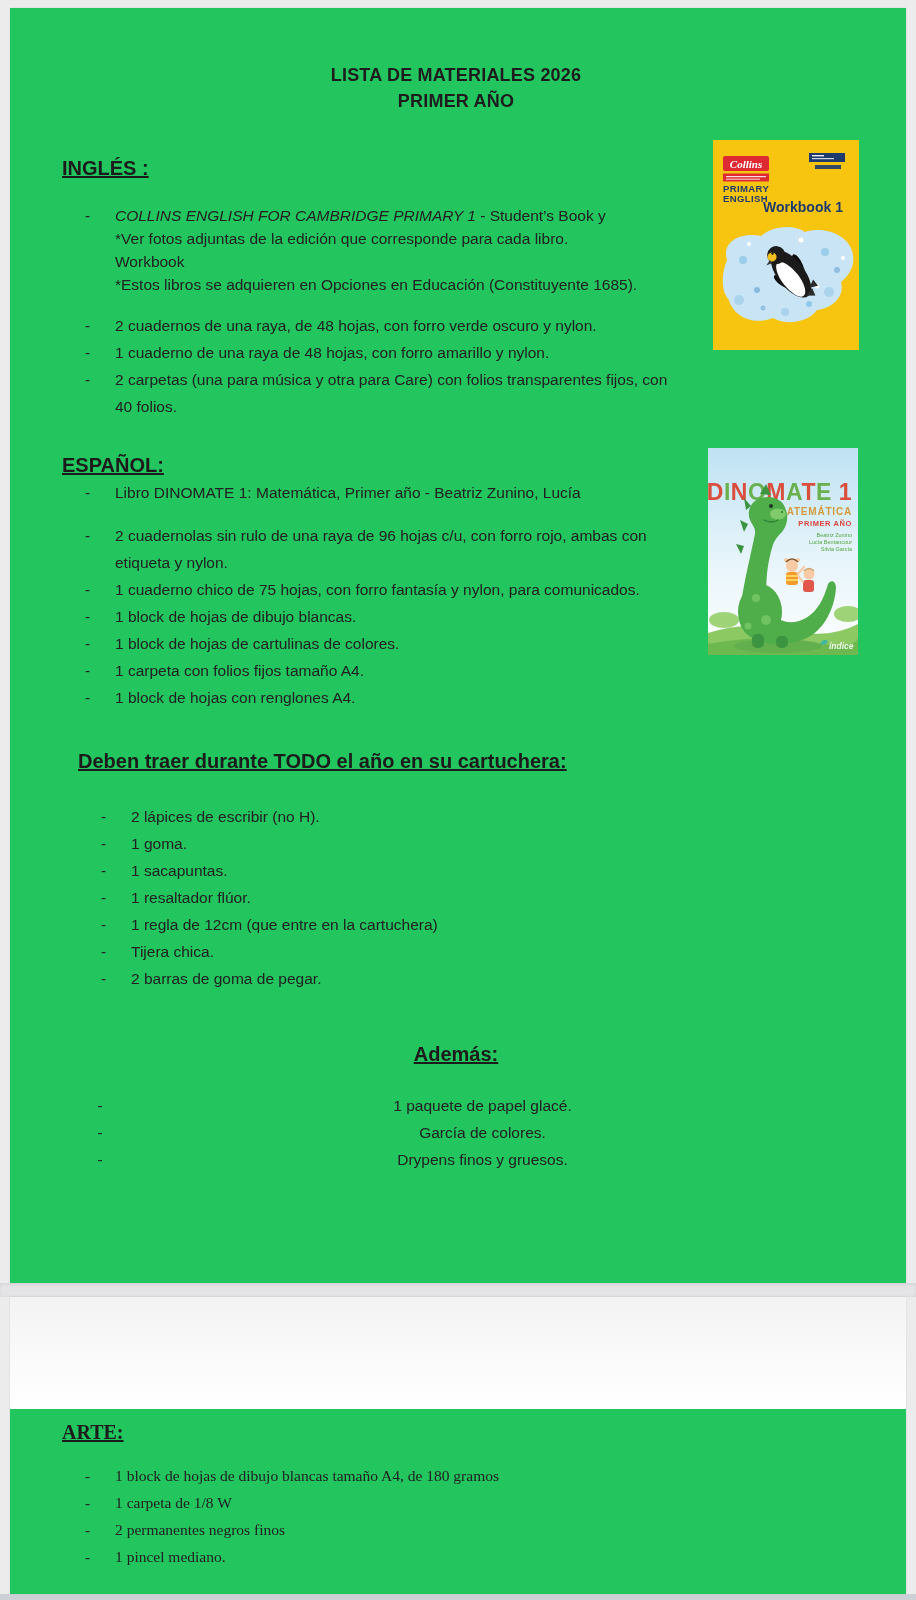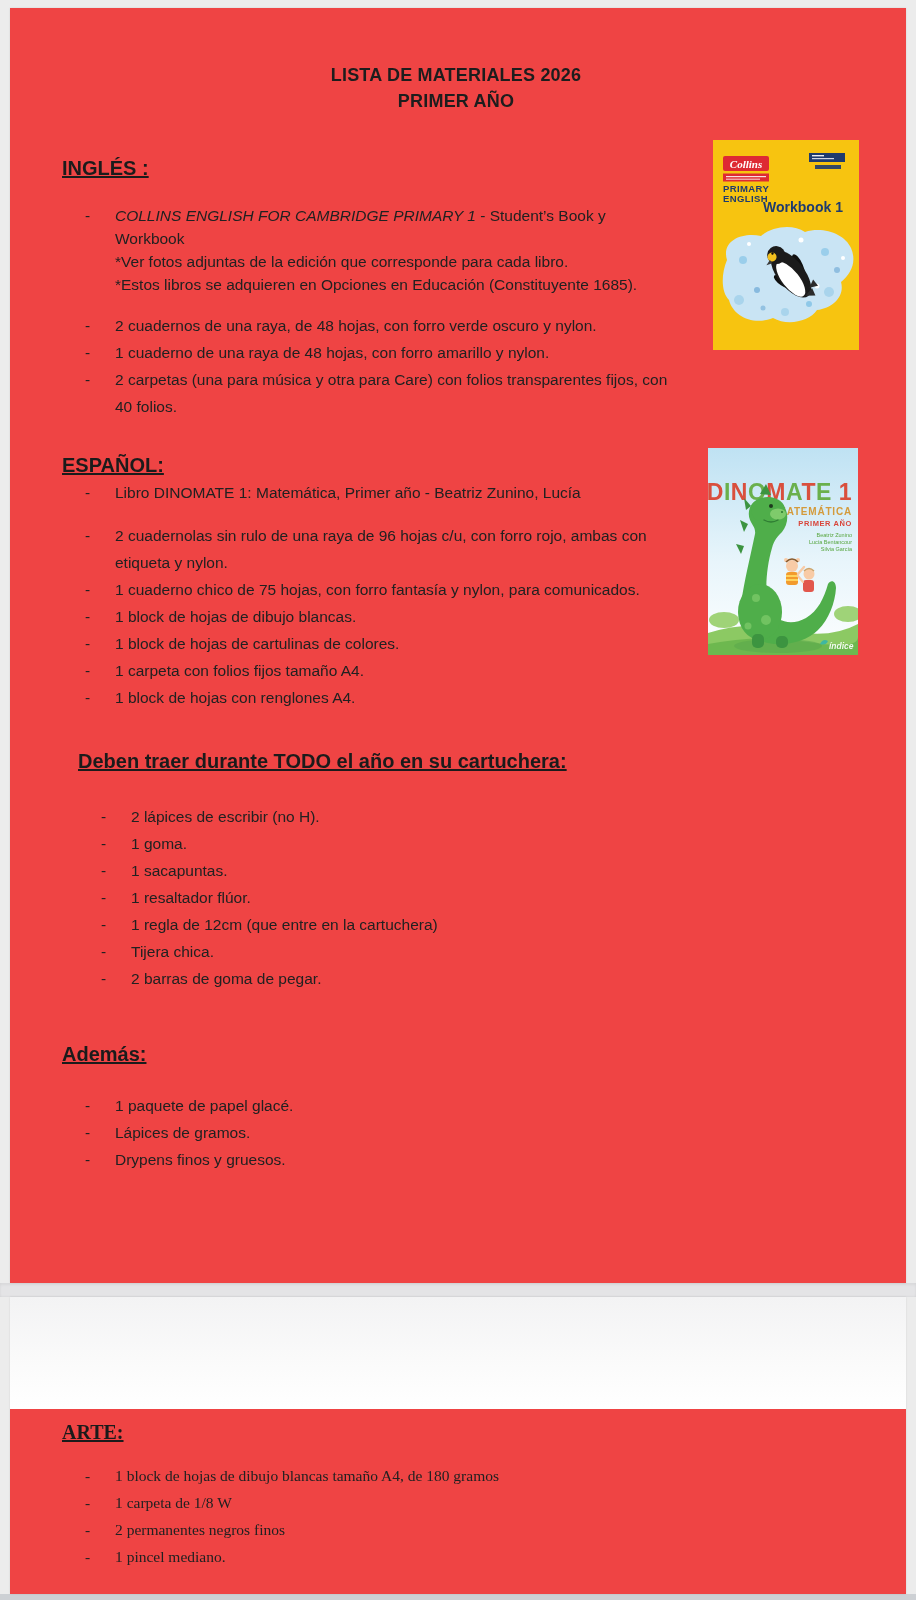--- a/index.html
+++ b/index.html
@@ -4,21 +4,21 @@
 <style>
   html,body{margin:0;padding:0;}
   body{
     width:916px;
     background:#ececec;
     font-family:"Liberation Sans","DejaVu Sans",sans-serif;
     color:#222;
   }
   .viewport{width:916px;overflow:hidden;}
   .page{
-    background:#ef4444;
+    background:#22c55e;
     margin:0 10px;
     width:896px;
     box-sizing:border-box;
     position:relative;
     box-shadow:0 0 2px rgba(0,0,0,0.10);
   }
   .page1{
     margin-top:8px;
     height:1275px;
     padding:54px 56px 0 52px;
@@ -72,21 +72,21 @@
   .item.tight{line-height:23px;}
   .item.space-before{margin-top:16px;}
   .it{font-style:italic;}
   
   .page1 .section:nth-child(1){margin-top:44px;}
   .page1 .section:nth-child(1) .items{margin-top:26px;}
   .page1 .section:nth-child(2){margin-top:35px;}
   .page1 .section:nth-child(2) .items{margin-top:4px;}
   .page1 .section:nth-child(3){margin-top:40px;margin-left:16px;}
   .page1 .section:nth-child(3) .items{margin-top:32px;}
-  .page1 .section:nth-child(4){margin-top:52px;}
+  .page1 .section:nth-child(4){margin-top:52px;text-align:center;}
   .page1 .section:nth-child(4) .items{margin-top:28px;}
   
   .page2 .section:nth-child(1){margin-top:13px;font-family:Liberation Serif, serif;}
   .page2 .section:nth-child(1) .items{margin-top:20px;}
   
   .cover{position:absolute;text-align:right;}
   .cover-collins{left:703px;top:132px;}
   .cover-dinomate{left:698px;top:440px;}
   svg text{font-family:"Liberation Sans","DejaVu Sans",sans-serif;}
   svg text.serifb{font-family:"Liberation Serif","DejaVu Serif",serif;}
@@ -103,22 +103,22 @@
     </div>
 
     <div>
         <section class="section">
           <div class="heading">INGLÉS :</div>
           <div class="items">
             <div class="item tight">
               <span class="marker">-</span>
               <div class="lines">
                 <div class="line"><span class="it">COLLINS ENGLISH FOR CAMBRIDGE PRIMARY 1</span><span> - Student’s Book y</span></div>
+                <div class="line"><span>*Ver fotos adjuntas de la edición que corresponde para cada libro.</span></div>
                 <div class="line"><span>Workbook</span></div>
-                <div class="line"><span>*Ver fotos adjuntas de la edición que corresponde para cada libro.</span></div>
                 <div class="line"><span>*Estos libros se adquieren en Opciones en Educación (Constituyente 1685).</span></div>
               </div>
             </div>
             <div class="item space-before">
               <span class="marker">-</span>
               <div class="lines">
                 <div class="line"><span>2 cuadernos de una raya, de 48 hojas, con forro verde oscuro y nylon.</span></div>
               </div>
             </div>
             <div class="item">
@@ -236,21 +236,21 @@
           <div class="items">
             <div class="item">
               <span class="marker">-</span>
               <div class="lines">
                 <div class="line"><span>1 paquete de papel glacé.</span></div>
               </div>
             </div>
             <div class="item">
               <span class="marker">-</span>
               <div class="lines">
-                <div class="line"><span>Lápices de gramos.</span></div>
+                <div class="line"><span>García de colores.</span></div>
               </div>
             </div>
             <div class="item">
               <span class="marker">-</span>
               <div class="lines">
                 <div class="line"><span>Drypens finos y gruesos.</span></div>
               </div>
             </div>
           </div>
         </section>

